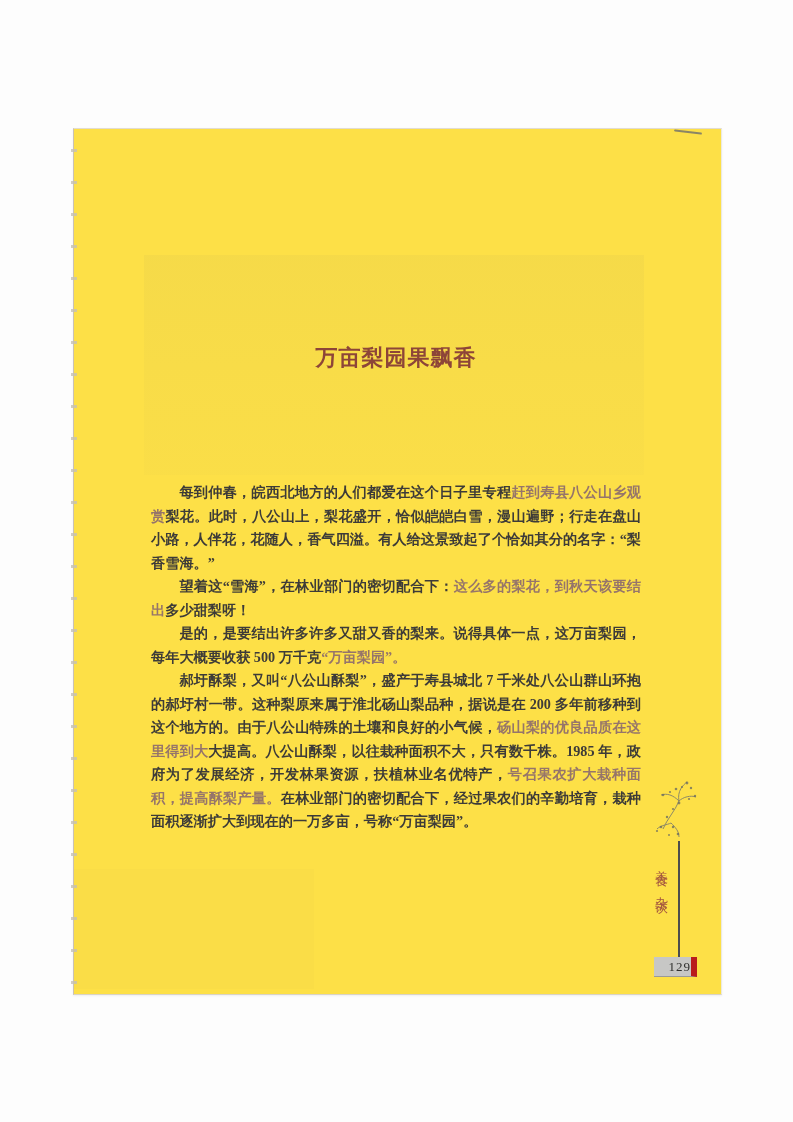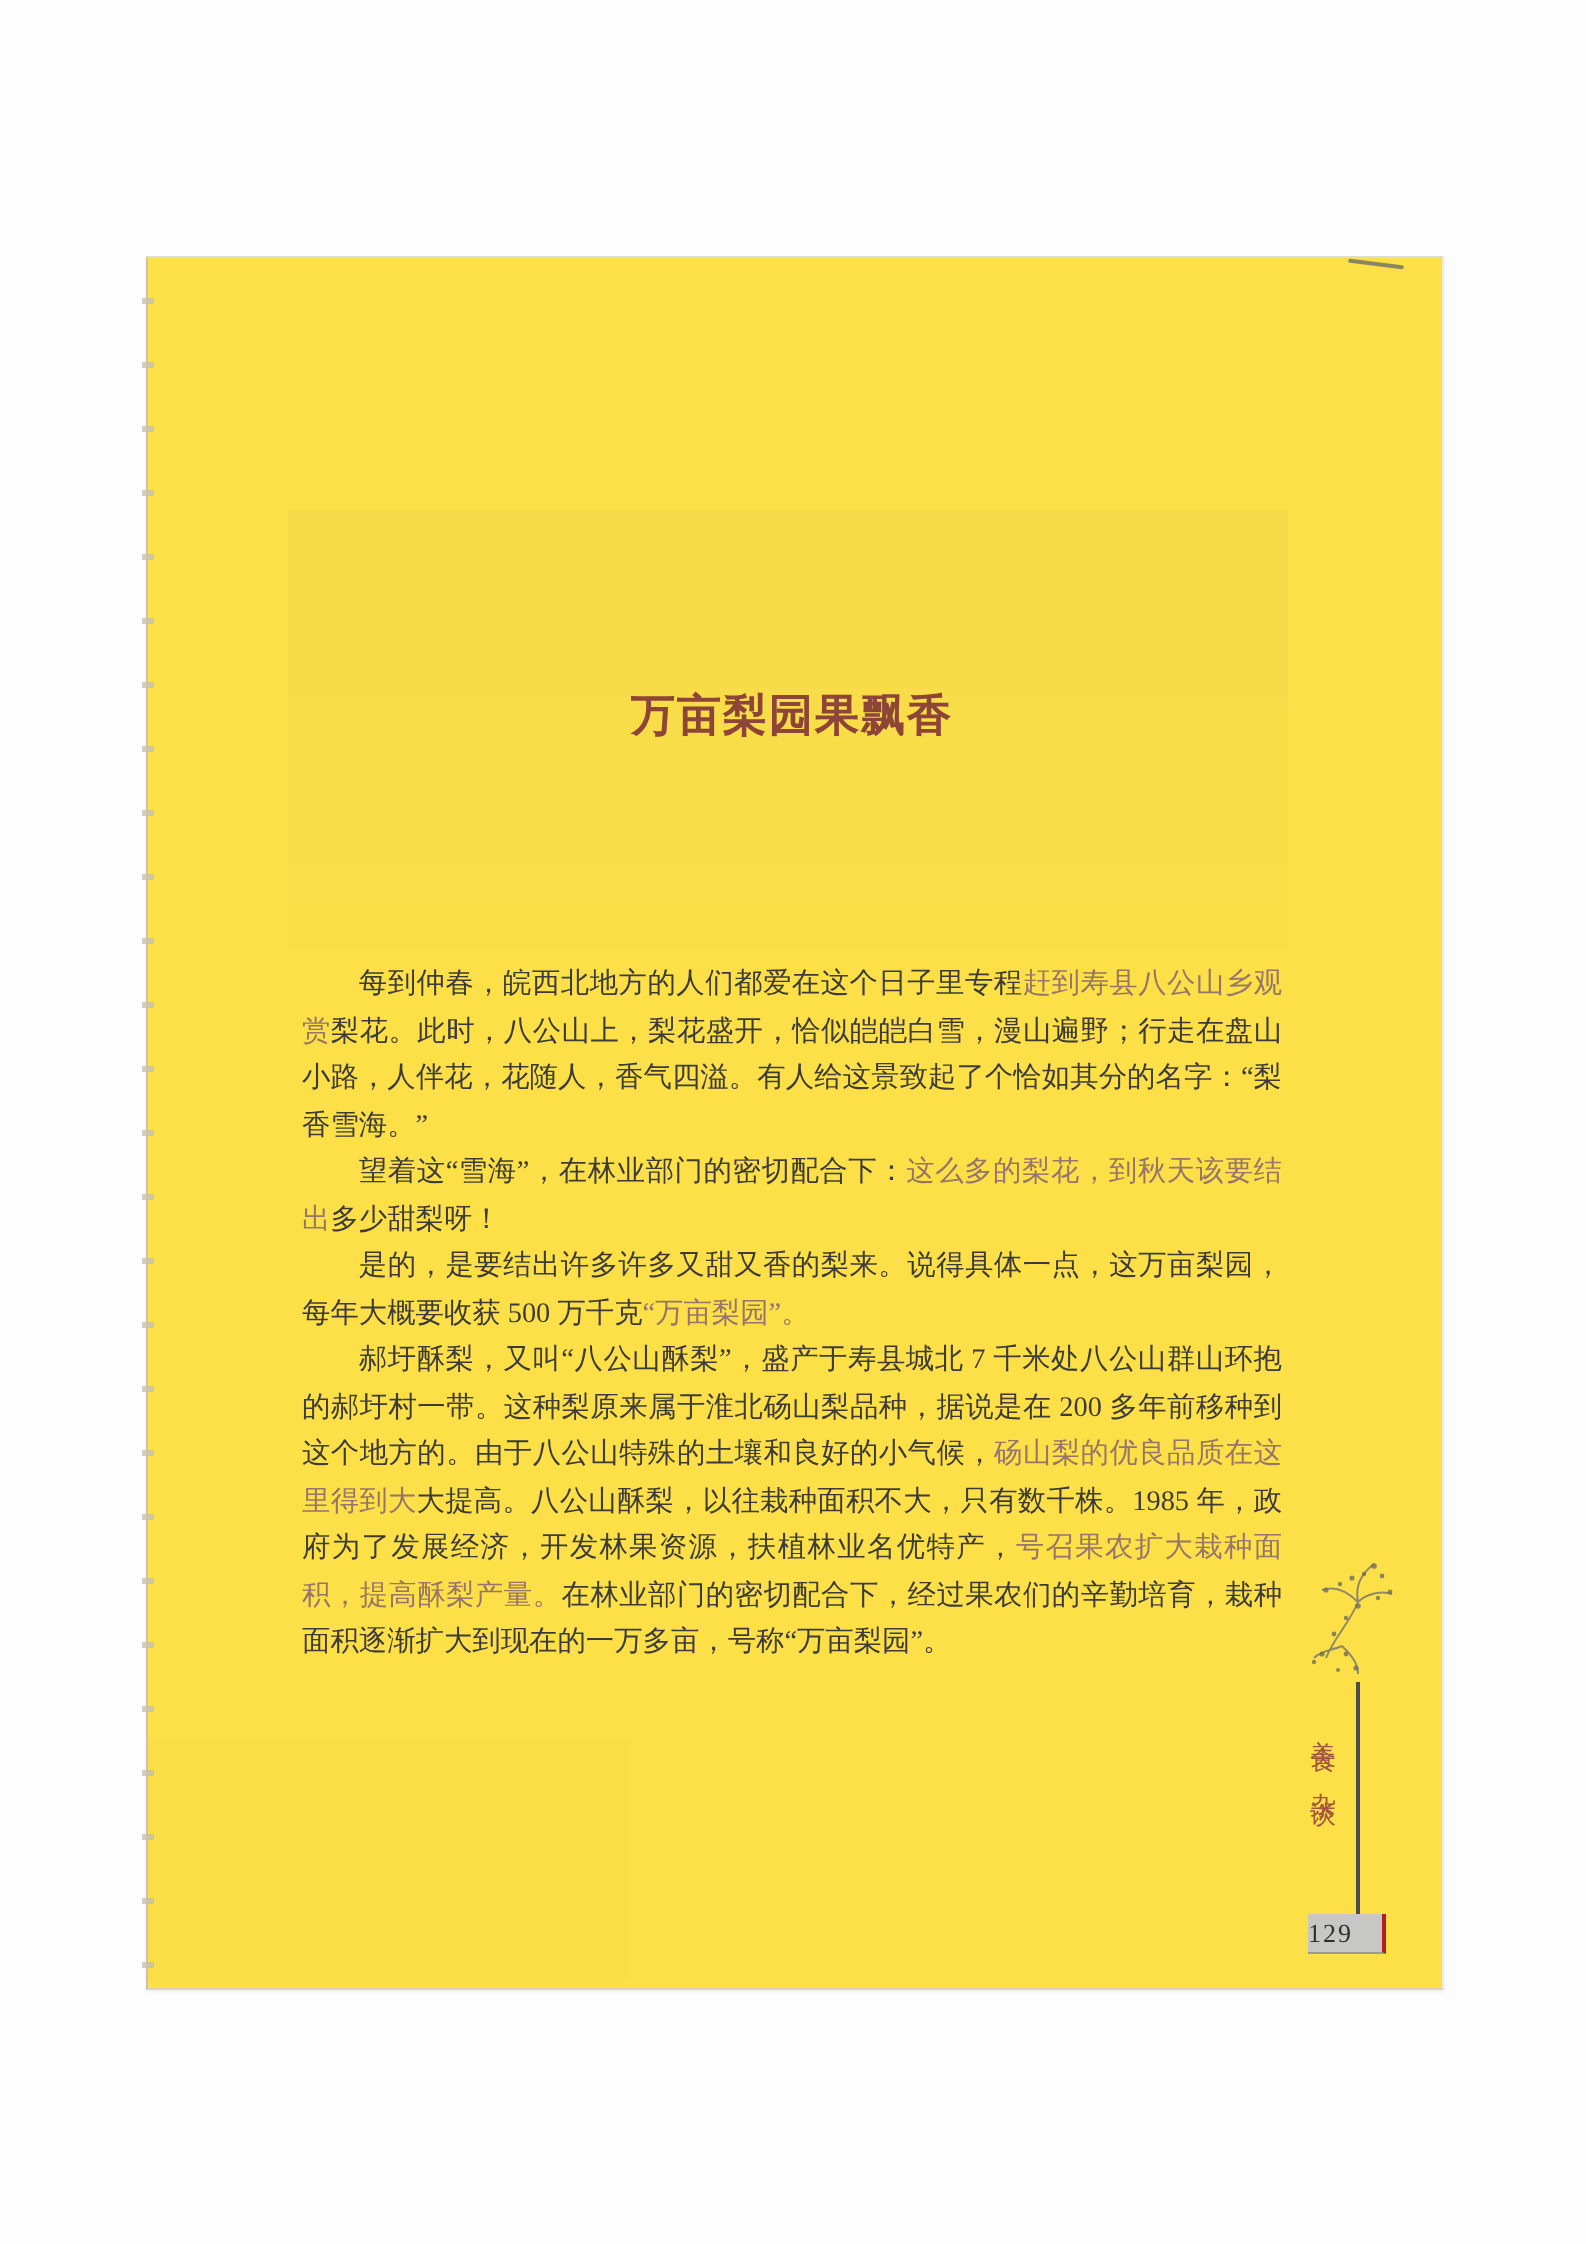--- a/index.html
+++ b/index.html
@@ -20,30 +20,30 @@
           background:rgba(110,110,100,0.025);pointer-events:none;}
   .title{position:absolute;left:77px;top:214px;width:490px;margin:0;
          text-align:center;font-size:22px;font-weight:bold;letter-spacing:1px;
          color:var(--title-color,#8d4538);}
   .author{position:absolute;left:77px;top:256px;width:490px;text-align:center;
           font-size:13.5px;color:#4c4a46;letter-spacing:2px;}
   .body-col{position:absolute;left:77px;top:352px;width:490px;
             font-size:14.2px;line-height:23.5px;color:#3d3b38;
             text-align:justify;text-justify:inter-ideograph;}
   .para{margin:0;text-indent:2em;}
-  .seg{color:inherit;}
+  .seg{color:inherit;font-weight:bold;}
   .seg.red{color:var(--accent-red,#96756a);}
   .plant{position:absolute;left:575px;top:650px;width:56px;height:78px;}
   .vrule{position:absolute;left:604px;top:712px;width:1.5px;height:116px;background:#4d4d4d;}
   .vlabel{position:absolute;left:578px;top:730px;height:96px;
           writing-mode:vertical-rl;text-orientation:upright;
           font-size:13px;letter-spacing:4px;color:var(--label-color,#a3553f);}
   .pagenum{position:absolute;left:580px;top:828px;width:37px;height:19px;
-           background:#c7c7c5;border-right:2px solid #b91c1c;border-bottom:1px solid #9a9a98;
-           text-align:left;font-size:13px;line-height:19px;color:#2f2f2d;
+           background:#c7c7c5;border-right:6px solid #b91c1c;border-bottom:1px solid #9a9a98;
+           text-align:right;font-size:13px;line-height:19px;color:#2f2f2d;
            letter-spacing:1px;}
 </style>
 </head>
 <body>
 
 <div class="canvas" style="--title-color: #8d4538; --accent-red: #96756a; --label-color: #a3553f;">
   <div class="page">
 
     <div id="ticks">
         <div class="tick" style="top: 20px;"></div>

